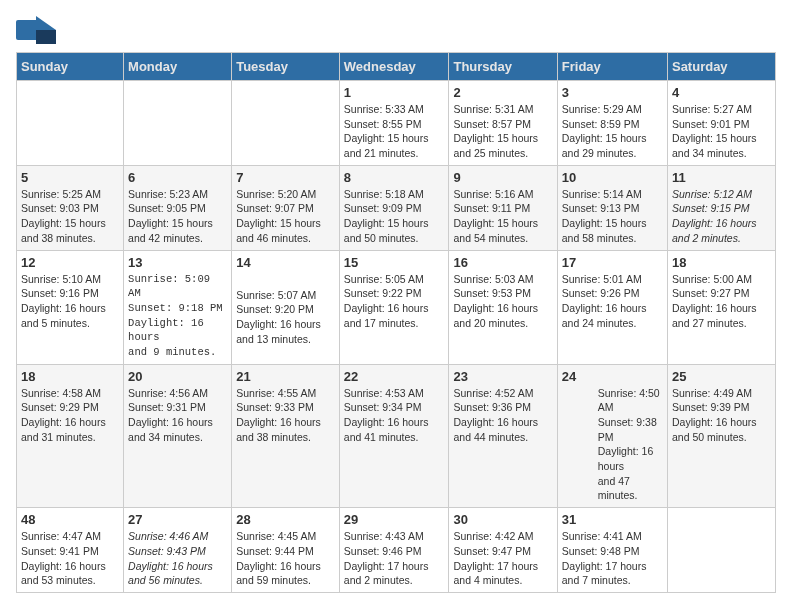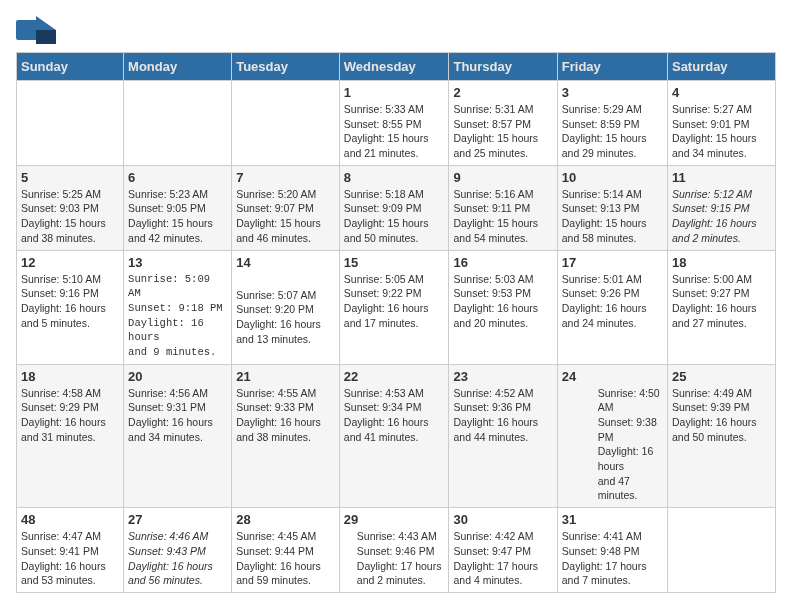--- a/index.html
+++ b/index.html
@@ -323,21 +323,21 @@
         </td>
         <td>
           <span class="day-num">28</span>
           <div class="day-info" style="white-space: pre-line;">Sunrise: 4:45 AM
 Sunset: 9:44 PM
 Daylight: 16 hours
 and 59 minutes.</div>
         </td>
         <td>
           <span class="day-num">29</span>
-          <div class="day-info" style="white-space: pre-line; margin-left: 13px;">Sunrise: 4:43 AM
+          <div class="day-info" style="white-space: pre-line;">Sunrise: 4:43 AM
 Sunset: 9:46 PM
 Daylight: 17 hours
 and 2 minutes.</div>
         </td>
         <td>
           <span class="day-num">30</span>
           <div class="day-info" style="white-space: pre-line;">Sunrise: 4:42 AM
 Sunset: 9:47 PM
 Daylight: 17 hours
 and 4 minutes.</div>

